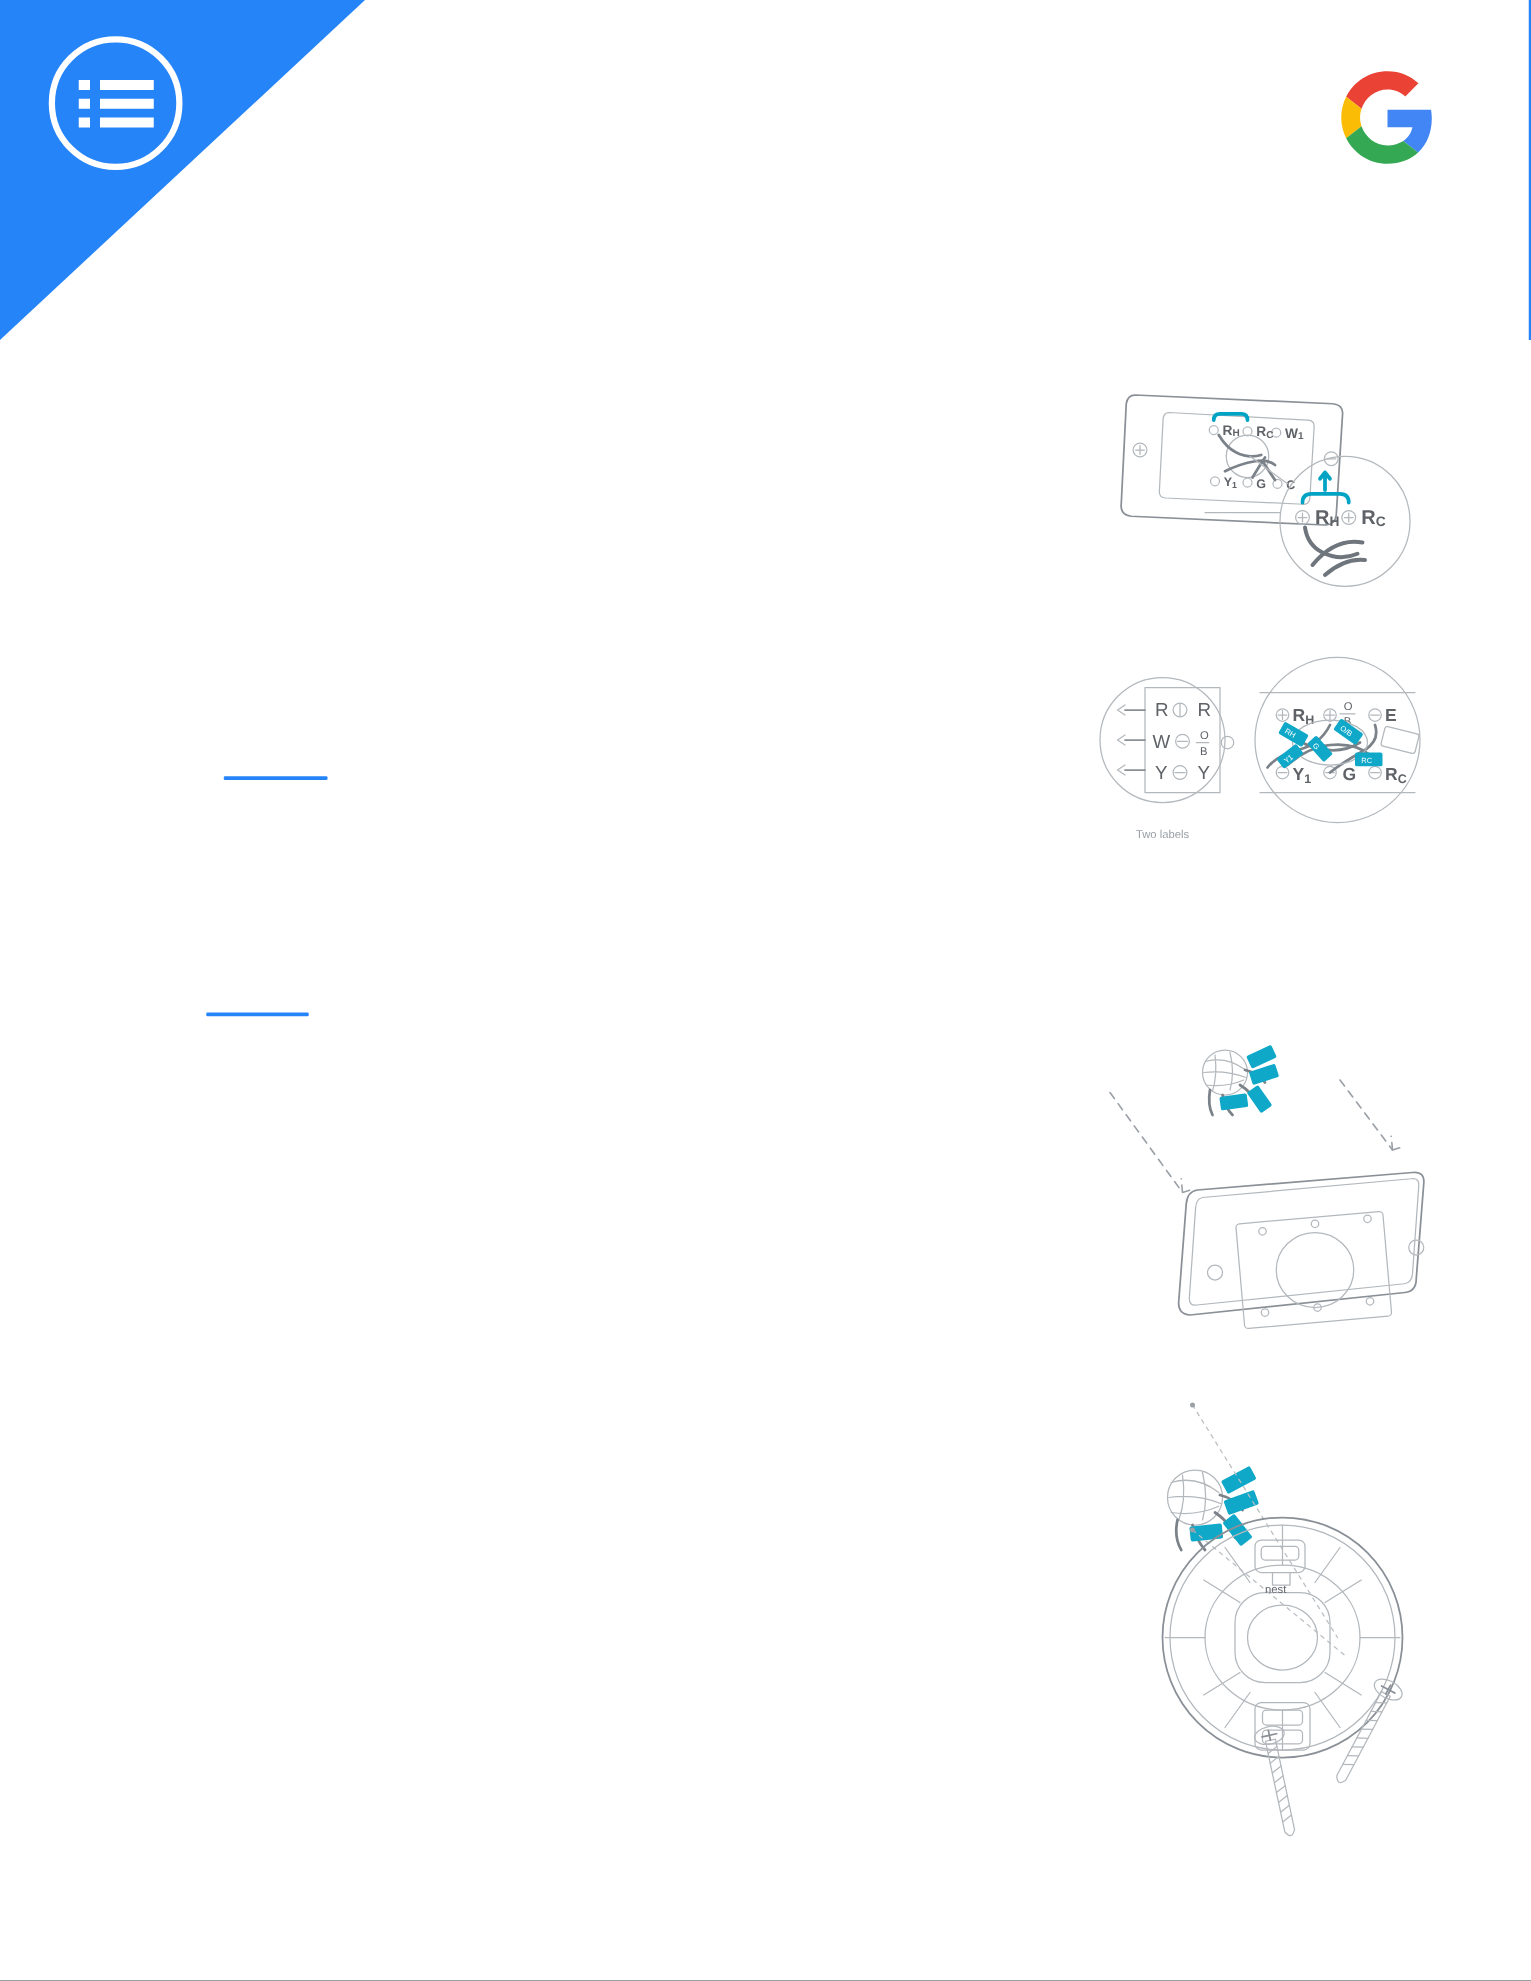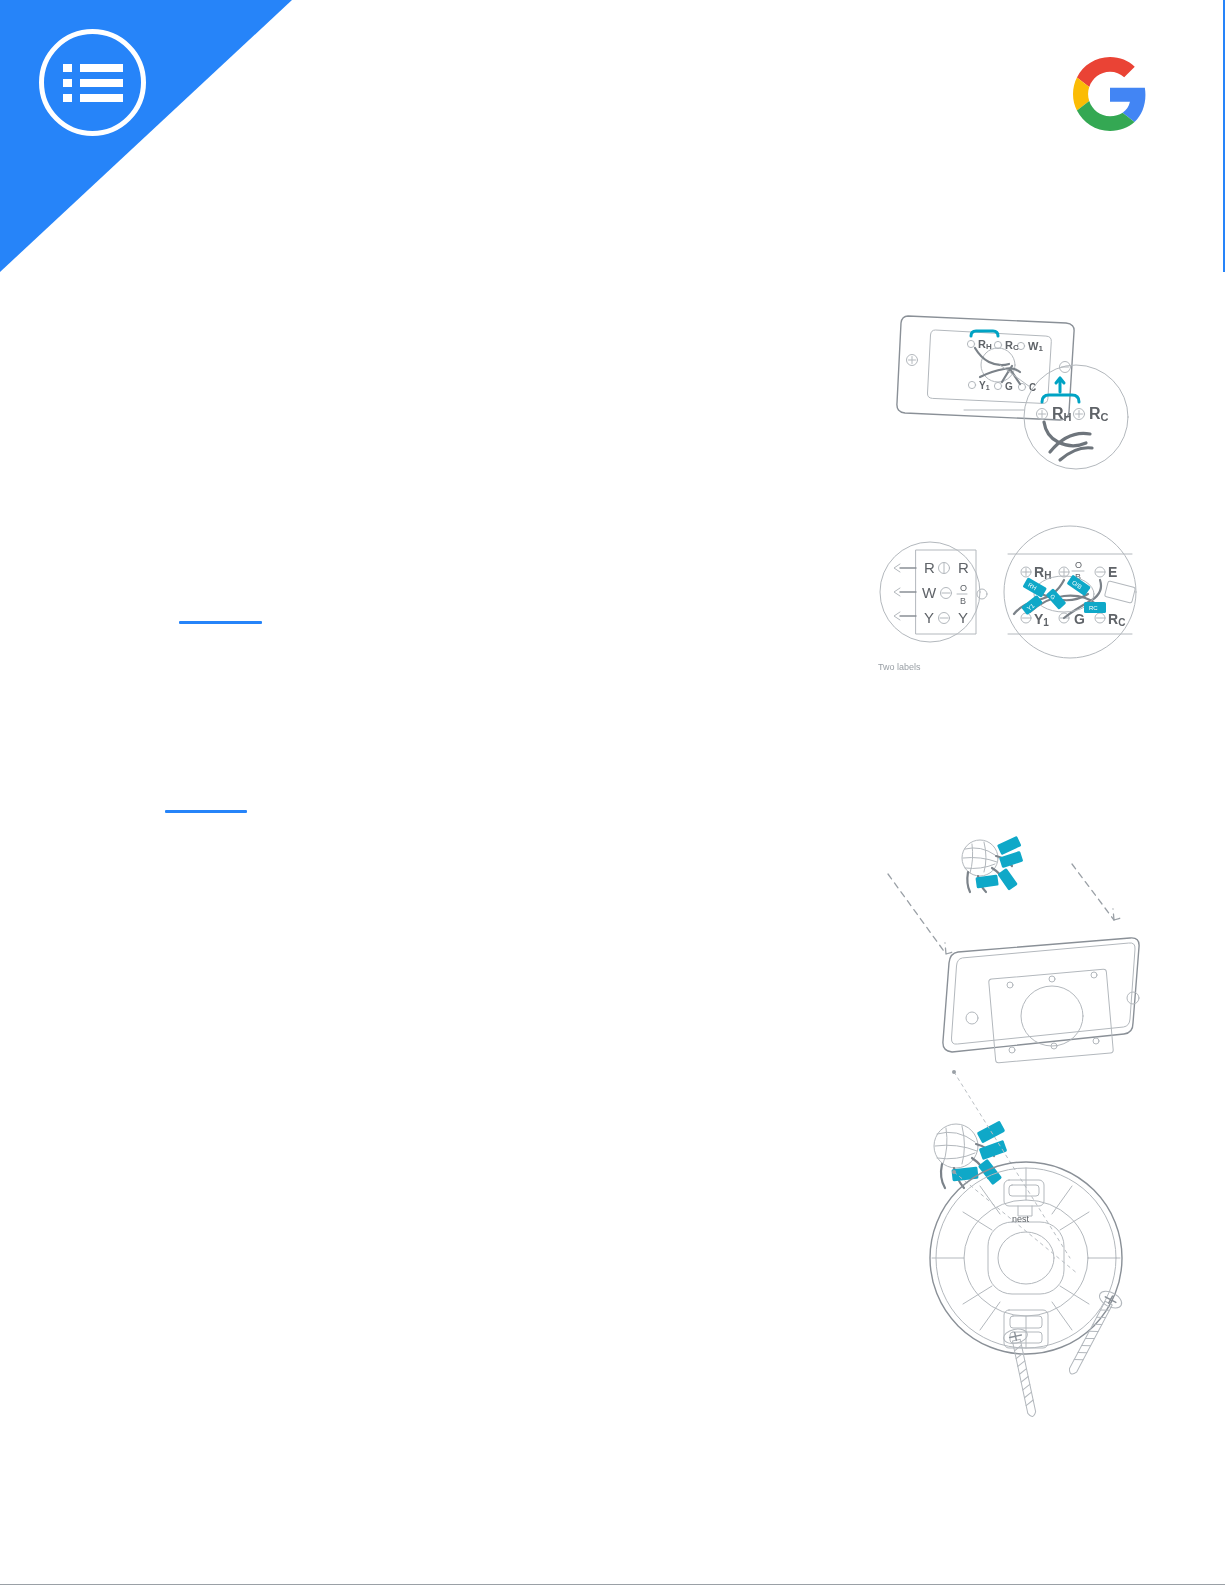--- a/index.html
+++ b/index.html
@@ -34,21 +34,21 @@
   #google-logo{position:absolute;left:1073px;top:57px;width:74px;height:74px;}
 
   
   #right-rule{position:absolute;right:0;top:0;width:2px;height:272px;background:#2684f9;}
   .blue-rule{position:absolute;height:3px;background:#2684f9;border-radius:1px;}
   #blue-rule-1{left:179px;top:621px;width:83px;}
   #blue-rule-2{left:165px;top:810px;width:82px;}
 
   .fig{position:absolute;}
   .cap{
-    font-size:9px;color:#9aa0a6;
+    font-size:9px;color:#9aa0a6;text-align:center;
     font-family:"Liberation Sans","DejaVu Sans",sans-serif;
   }
   svg{display:block;overflow:visible;}
   .ink{fill:none;stroke:#8a9097;stroke-width:1.4;stroke-linecap:round;stroke-linejoin:round;}
   .ink-thin{fill:none;stroke:#b3b8bd;stroke-width:1;stroke-linecap:round;stroke-linejoin:round;}
   .wire{fill:none;stroke:#6e757c;stroke-width:3.2;stroke-linecap:round;}
   .wire-thin{fill:none;stroke:#7b8289;stroke-width:2.2;stroke-linecap:round;}
   .accent{fill:none;stroke:#00a3c4;stroke-width:3;stroke-linecap:round;stroke-linejoin:round;}
   .accent-f{fill:#0fa8c8;stroke:none;}
   .lbl{fill:#5f6368;font-family:"Liberation Sans","DejaVu Sans",sans-serif;}
@@ -248,21 +248,21 @@
     <circle class="ink-thin" cx="232" cy="153" r="3"></circle>
     <circle class="ink-thin" cx="150" cy="228" r="3"></circle>
     <circle class="ink-thin" cx="192" cy="224" r="3"></circle>
     <circle class="ink-thin" cx="234" cy="219" r="3"></circle>
 
     <circle class="ink-thin" cx="110" cy="196" r="6"></circle>
     <circle class="ink-thin" cx="271" cy="176" r="6"></circle>
   </svg>
 </div>
 
-<div class="fig" style="left:900px;top:1062px;width:252px;height:336px;">
+<div class="fig" style="left:900px;top:1114px;width:252px;height:336px;">
   <svg width="252" height="336" viewBox="0 0 252 336">
 
     <g transform="translate(34,62)">
       <circle class="ink-thin" cx="22" cy="22" r="22"></circle>
       <path class="ink-thin" d="M3 10 q20 -6 38 8 M1 22 q22 -3 42 5 M3 34 q20 3 38 -5 M12 4 q3 20 -3 36 M28 2 q5 20 0 38"></path>
       <path class="wire-thin" d="M42 20 q12 3 18 12 M38 34 q12 8 16 20 M20 44 q3 12 10 20 M8 40 q-3 14 3 24"></path>
       <g class="accent-f">
         <rect x="44" y="2" width="26" height="12" rx="1.5" transform="rotate(-28 57 8)"></rect>
         <rect x="46" y="20" width="26" height="12" rx="1.5" transform="rotate(-20 59 26)"></rect>
         <rect x="18" y="44" width="26" height="12" rx="1.5" transform="rotate(-6 31 50)"></rect>

